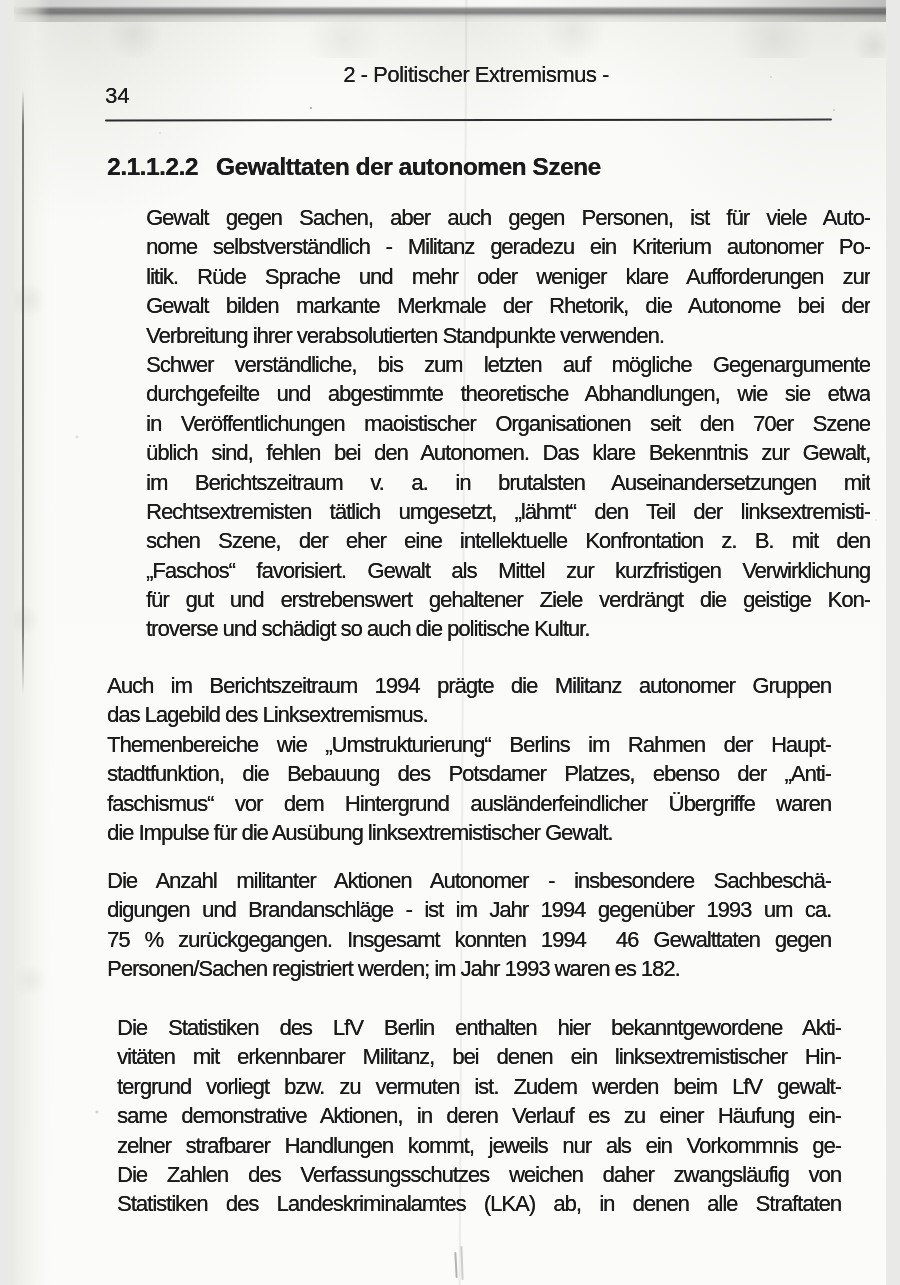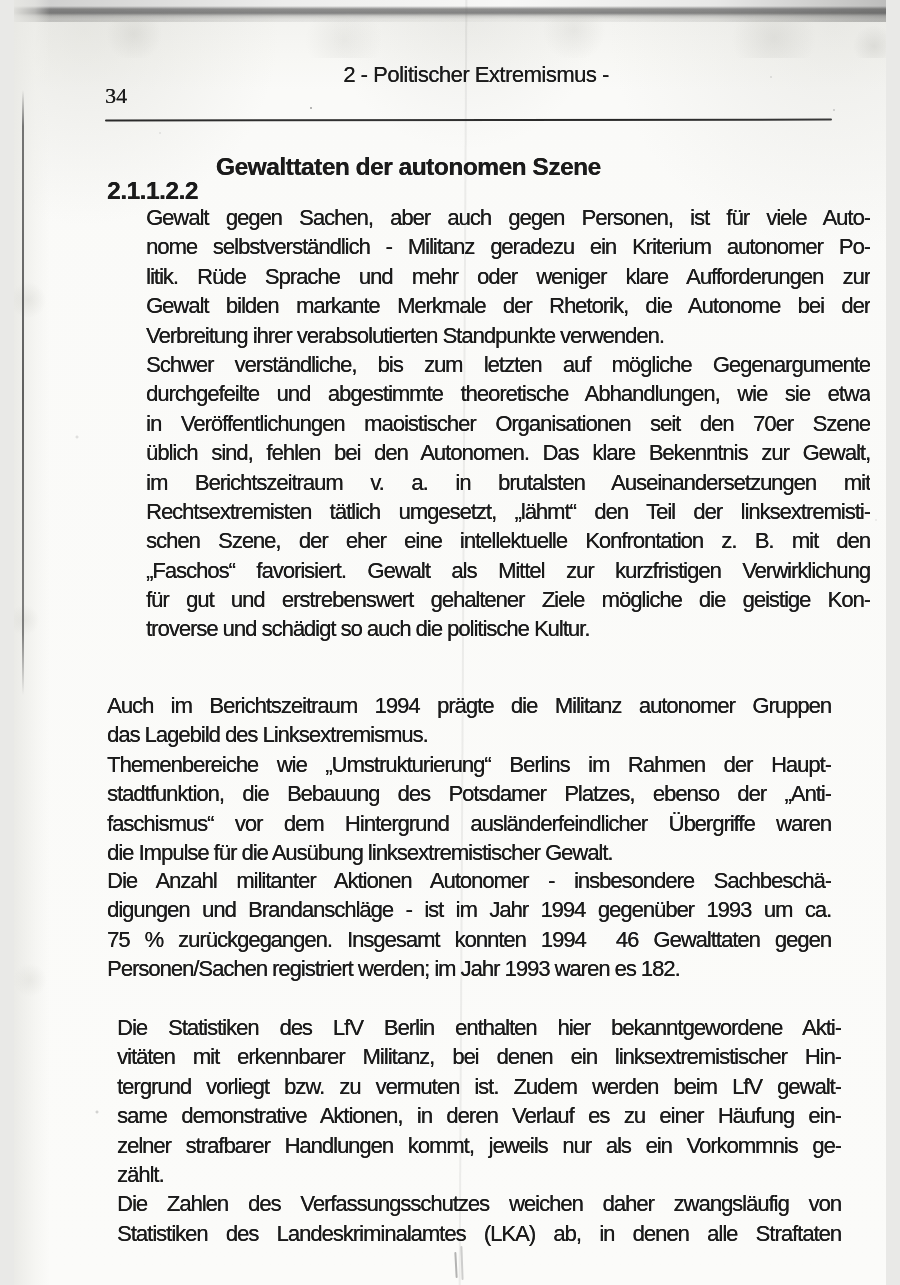--- a/index.html
+++ b/index.html
@@ -81,48 +81,48 @@
 
   
   .running-head {
     position: absolute; top: 62px; left: 0; width: 900px;
     text-align: center; font-size: 22px; letter-spacing: -0.5px;
     transform: translateX(12px);
     text-shadow: 0.2px 0 0 currentColor;
   }
   .page-number {
     position: absolute; top: 83px; left: 91px;
-    font-size: 22px; text-shadow: 0.2px 0 0 currentColor; font-family: Liberation Serif, serif;
+    font-size: 22px; text-shadow: 0.2px 0 0 currentColor;
   }
   .rule {
     position: absolute; top: 119px; left: 91px; width: 727px; height: 2.4px;
     background: linear-gradient(90deg, #2a2a2a 0%, #333 40%, #262626 70%, #3a3a3a 100%);
     border-radius: 1px; transform: rotate(-0.06deg);
   }
   .heading {
     position: absolute; top: 153px; left: 93px;
     font-size: 24.5px; font-weight: 700; letter-spacing: -0.5px;
     display: flex; text-shadow: 0.3px 0 0 currentColor;
   }
-  .heading .num { margin-right: 18px; margin-top: 24px; }
+  .heading .num { margin-right: 18px; }
 
   .para {
     position: absolute; left: 93px; width: 724px;
     font-size: 22px; line-height: 29.4px; letter-spacing: -1px;
     color: #1b1b1b;
   }
   .para .line {
     height: 29.4px; overflow: hidden;
     text-align: justify; text-align-last: justify;
     text-shadow: 0.25px 0 0 currentColor;
   }
   .para .line.flush { text-align-last: left; }
 
   .p1 { top: 203px; margin-left: 39px; }
-  .p2 { top: 671px; margin-top: 20px; }
+  .p2 { top: 671px; }
   .p3 { top: 866px; }
   .p4 { top: 1013px; margin-left: 10px; }
 </style>
 </head>
 <body>
 
 <div class="scan">
 
   <div class="top-edge"></div>
   <div class="top-mottle"></div>
@@ -150,21 +150,21 @@
       <div class="line">Gewalt bilden markante Merkmale der Rhetorik, die Autonome bei der</div>
       <div class="line flush">Verbreitung ihrer verabsolutierten Standpunkte verwenden.</div>
       <div class="line">Schwer verständliche, bis zum letzten auf mögliche Gegenargumente</div>
       <div class="line">durchgefeilte und abgestimmte theoretische Abhandlungen, wie sie etwa</div>
       <div class="line">in Veröffentlichungen maoistischer Organisationen seit den 70er Szene</div>
       <div class="line">üblich sind, fehlen bei den Autonomen. Das klare Bekenntnis zur Gewalt,</div>
       <div class="line">im Berichtszeitraum v. a. in brutalsten Auseinandersetzungen mit</div>
       <div class="line">Rechtsextremisten tätlich umgesetzt, „lähmt“ den Teil der linksextremisti-</div>
       <div class="line">schen Szene, der eher eine intellektuelle Konfrontation z. B. mit den</div>
       <div class="line">„Faschos“ favorisiert. Gewalt als Mittel zur kurzfristigen Verwirklichung</div>
-      <div class="line">für gut und erstrebenswert gehaltener Ziele mögliche die geistige Kon-</div>
+      <div class="line">für gut und erstrebenswert gehaltener Ziele verdrängt die geistige Kon-</div>
       <div class="line flush">troverse und schädigt so auch die politische Kultur.</div>
     </div>
   <div class="para p2">
       <div class="line">Auch im Berichtszeitraum 1994 prägte die Militanz autonomer Gruppen</div>
       <div class="line flush">das Lagebild des Linksextremismus.</div>
       <div class="line">Themenbereiche wie „Umstrukturierung“ Berlins im Rahmen der Haupt-</div>
       <div class="line">stadtfunktion, die Bebauung des Potsdamer Platzes, ebenso der „Anti-</div>
       <div class="line">faschismus“ vor dem Hintergrund ausländerfeindlicher Übergriffe waren</div>
       <div class="line flush">die Impulse für die Ausübung linksextremistischer Gewalt.</div>
     </div>
@@ -173,17 +173,16 @@
       <div class="line">digungen und Brandanschläge - ist im Jahr 1994 gegenüber 1993 um ca.</div>
       <div class="line">75 % zurückgegangen. Insgesamt konnten 1994&nbsp; 46 Gewalttaten gegen</div>
       <div class="line flush">Personen/Sachen registriert werden; im Jahr 1993 waren es 182.</div>
     </div>
   <div class="para p4">
       <div class="line">Die Statistiken des LfV Berlin enthalten hier bekanntgewordene Akti-</div>
       <div class="line">vitäten mit erkennbarer Militanz, bei denen ein linksextremistischer Hin-</div>
       <div class="line">tergrund vorliegt bzw. zu vermuten ist. Zudem werden beim LfV gewalt-</div>
       <div class="line">same demonstrative Aktionen, in deren Verlauf es zu einer Häufung ein-</div>
       <div class="line">zelner strafbarer Handlungen kommt, jeweils nur als ein Vorkommnis ge-</div>
-      <div class="line flush">zählt.</div>
       <div class="line">Die Zahlen des Verfassungsschutzes weichen daher zwangsläufig von</div>
       <div class="line">Statistiken des Landeskriminalamtes (LKA) ab, in denen alle Straftaten</div>
     </div>
 </div>
 
 </body></html>

